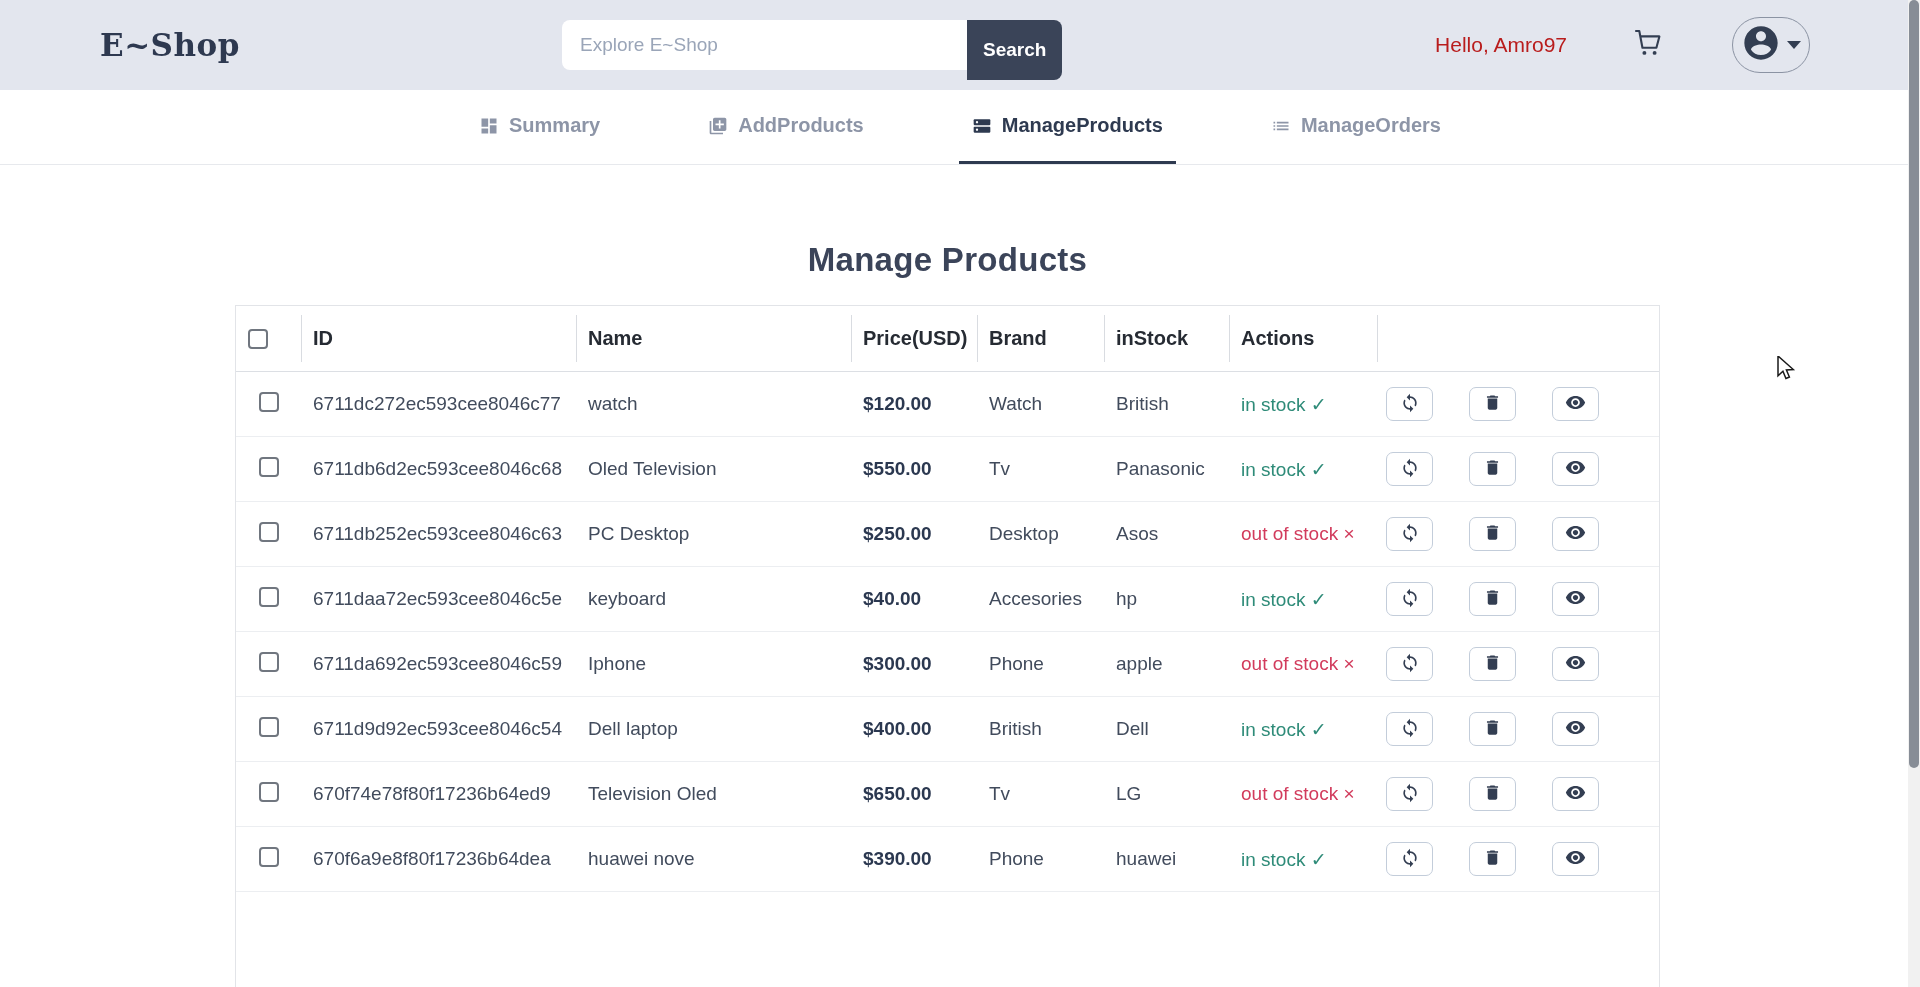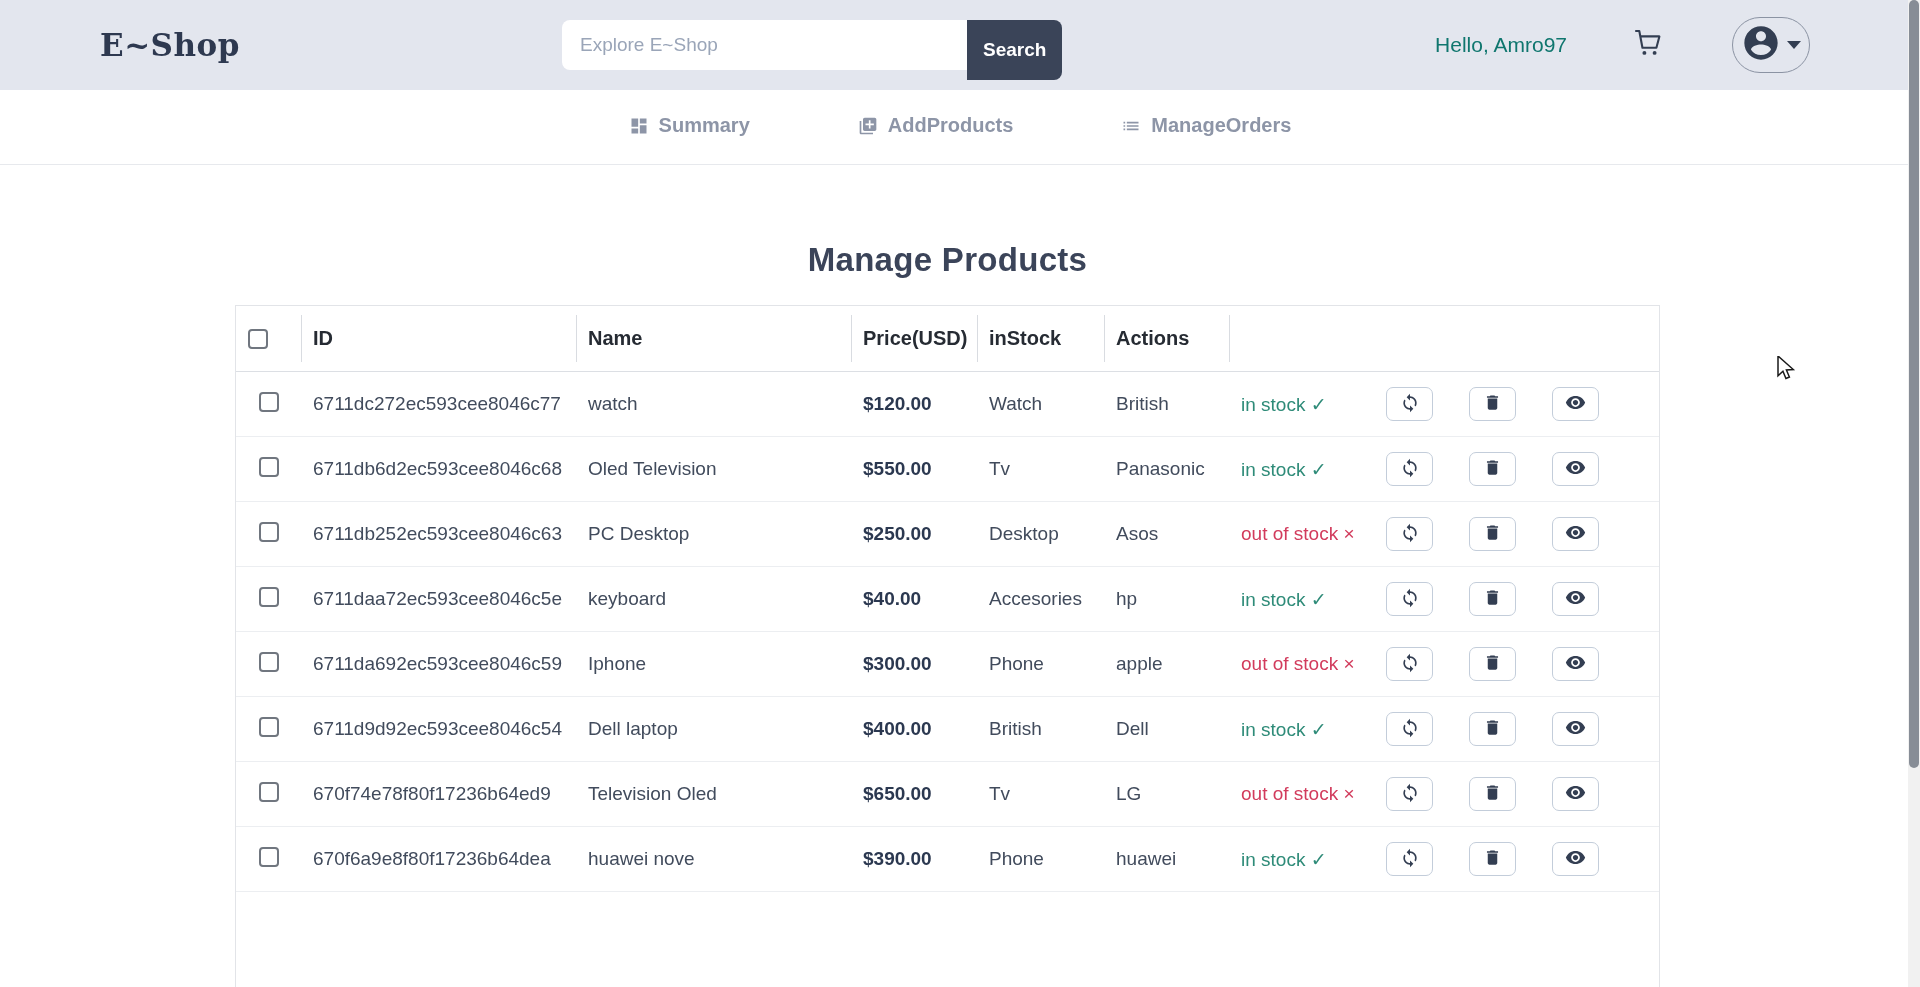--- a/index.html
+++ b/index.html
@@ -20,21 +20,21 @@
     font-family: "DejaVu Serif", serif; font-size: 31px; font-weight: 600; color: #2e3950; letter-spacing: 0.5px; }
   .search-wrap { position: absolute; left: 562px; top: 20px; display: flex; height: 50px; }
   .search-input { width: 405px; height: 50px; border: none; outline: none; background: #ffffff;
     border-radius: 8px 0 0 8px; padding: 0 18px; font-size: 19px; color: #3a4150;
     font-family: "Liberation Sans", sans-serif; }
   .search-input::placeholder { color: #9aa5b8; }
   .search-btn { height: 60px; padding: 0 16px; border: none; background: #3a4458; color: #ffffff;
     font-size: 19px; font-weight: 600; border-radius: 0 8px 8px 0; cursor: pointer;
     font-family: "Liberation Sans", sans-serif; }
   .greeting { position: absolute; right: 353px; top: 50%; transform: translateY(-50%);
-    font-size: 21px; color: #0f766e; }
+    font-size: 21px; color: #b91c1c; }
   .cart-btn { position: absolute; left: 1628px; top: 50%; transform: translateY(-50%);
     width: 40px; height: 40px; display: flex; align-items: center; justify-content: center; cursor: pointer; }
   .avatar-btn { position: absolute; left: 1732px; top: 17px; width: 78px; height: 56px;
     border: 1px solid #8b93a3; border-radius: 28px; display: flex; align-items: center;
     justify-content: center; gap: 6px; cursor: pointer; }
   .caret-down { width: 0; height: 0; border-left: 7px solid transparent; border-right: 7px solid transparent;
     border-top: 8px solid #333e52; }
 
   
   .navbar { width: 100%; height: 75px; background: #ffffff; border-bottom: 1px solid #e7e9ed;
@@ -125,40 +125,52 @@
     <span>Summary</span>
   </div>
   <div class="tab">
     <span class="t-icon">
       <svg width="20" height="20" viewBox="0 0 24 24">
           <path d="M4 6H2v14c0 1.1.9 2 2 2h14v-2H4V6zm16-4H8c-1.1 0-2 .9-2 2v12c0 1.1.9 2 2 2h12c1.1 0 2-.9 2-2V4c0-1.1-.9-2-2-2zm-1 9h-4v4h-2v-4H9V9h4V5h2v4h4v2z"></path>
         </svg>
     </span>
     <span>AddProducts</span>
   </div>
+  <div class="tab active">
+    <span class="t-icon">
+      <svg width="20" height="20" viewBox="0 0 24 24">
+        <rect x="2" y="4" width="20" height="7" rx="1"></rect>
+          <rect x="2" y="13" width="20" height="7" rx="1"></rect>
+        <circle cx="6" cy="7.5" r="1.4" fill="#ffffff"></circle>
+          <circle cx="6" cy="16.5" r="1.4" fill="#ffffff"></circle>
+      </svg>
+    </span>
+    <span>ManageProducts</span>
+  </div>
   <div class="tab">
     <span class="t-icon">
       <svg width="20" height="20" viewBox="0 0 24 24">
           <path d="M3 13h2v-2H3v2zm0 4h2v-2H3v2zm0-8h2V7H3v2zm4 4h14v-2H7v2zm0 4h14v-2H7v2zM7 7v2h14V7H7z"></path>
         </svg>
     </span>
     <span>ManageOrders</span>
   </div>
 </div>
 
 <div class="page-title">Manage Products</div>
 
 <div class="table">
   <div class="tr thead">
     <div class="th">
       <span class="checkbox"></span>
     </div>
     <div class="th">ID</div>
     <div class="th">Name</div>
     <div class="th">Price(USD)</div>
+    <div class="th">Brand</div>
     <div class="th">inStock</div>
     <div class="th">Actions</div>
     <div class="th"></div>
   </div>
   <div class="tbody">
   <div class="tr">
     <div class="td col-cb"><span class="checkbox"></span></div>
     <div class="td col-id">6711dc272ec593cee8046c77</div>
     <div class="td col-name">watch</div>
     <div class="td col-price">$120.00</div>

